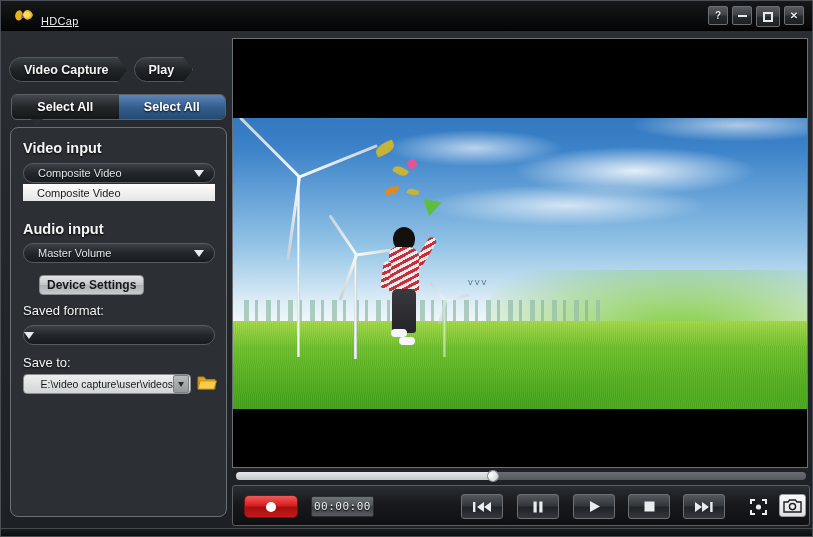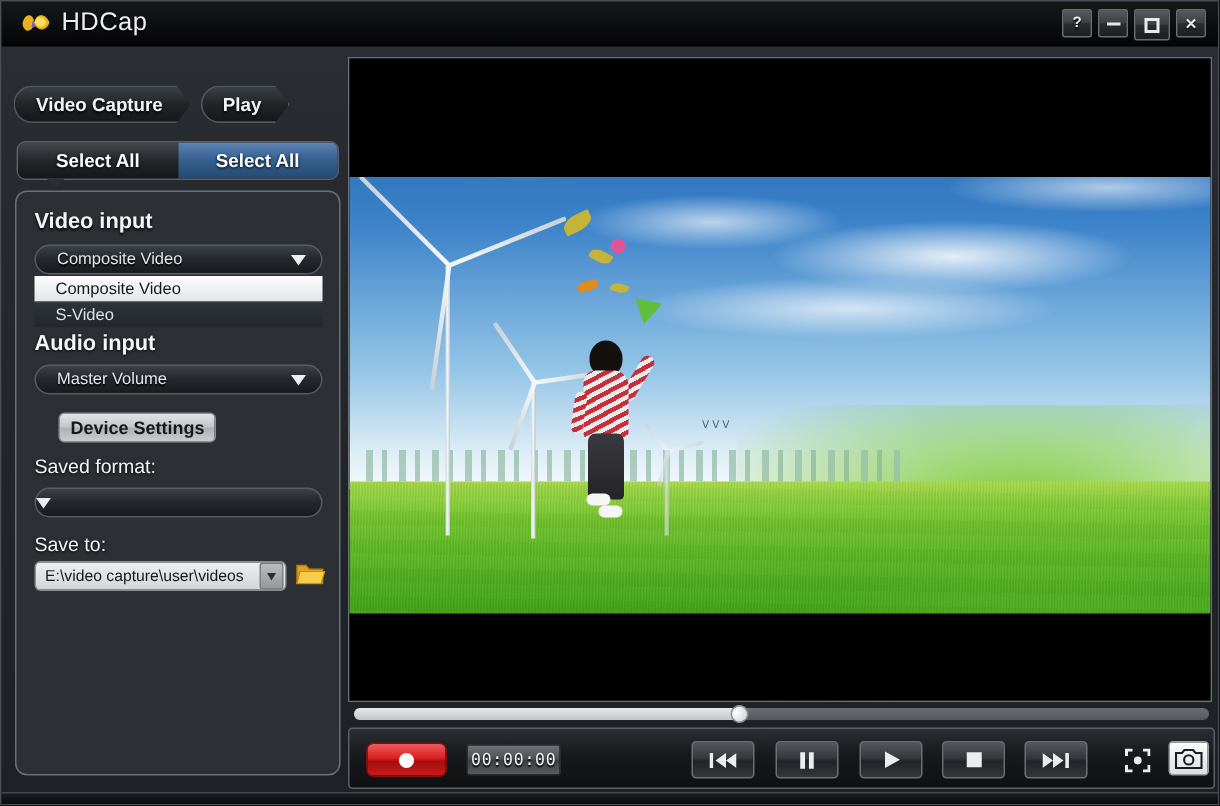--- a/index.html
+++ b/index.html
@@ -20,23 +20,24 @@
   
   .titlebar {
     position: absolute; left: 0; top: 0; width: 813px; height: 30px;
     background: linear-gradient(180deg,#16181a 0%,#0c0d0f 55%,#050506 100%);
     border-bottom: 1px solid #000;
   }
   .logo {
     position: absolute; left: 12px; top: 5px; width: 22px; height: 20px;
   }
   .title-text {
-    position: absolute; left: 40px; top: 4px;
-    font-size: 17px; color: #eceff2; letter-spacing: .3px;
+    position: absolute; left: 40px; top: 14px;
+    font-size: 11px; color: #eceff2; letter-spacing: .3px;
     text-shadow: 0 1px 1px #000;
+    text-decoration: underline;
   }
   .win-btns { position: absolute; right: 10px; top: 5px; display: flex; gap: 4px; }
   .win-btn {
     width: 20px; height: 19px;
     background: linear-gradient(180deg,#585c60 0%,#3c4044 48%,#2a2d30 52%,#1c1f21 100%);
     border: 1px solid #6a6e73; border-radius: 2px;
     display: flex; align-items: center; justify-content: center;
     color: #e8ebee; font-size: 10px; font-weight: bold; cursor: pointer;
     text-shadow: 0 1px 1px #000;
   }
@@ -121,21 +122,21 @@
   .devbtn {
     height: 20px; padding: 0 7px;
     display: inline-flex; align-items: center;
     font-size: 12px; font-weight: bold; color: #16181a;
     background: linear-gradient(180deg,#e3e5e7 0%,#c3c6c9 48%,#adb1b4 52%,#c9ccce 100%);
     border: 1px solid #8b8f92; border-radius: 4px; cursor: pointer;
   }
   .pathbox {
     height: 20px; width: 168px; display: flex; align-items: center;
     background: linear-gradient(180deg,#eceeef 0%,#d3d6d8 100%);
-    border: 1px solid #8b8f92; border-radius: 4px; cursor: pointer;
+    border: 1px solid #8b8f92; border-radius: 4px; cursor: pointer; text-align: right;
   }
   .pathbox .ptext {
     flex: 1; margin-left: 6px; font-size: 10.5px; color: #16181a;
     white-space: nowrap; overflow: hidden;
   }
   .pathbox .pbtn {
     width: 16px; height: 18px; margin-right: 1px;
     background: linear-gradient(180deg,#b9bcbf 0%,#94989b 100%);
     border: 1px solid #7d8083; border-radius: 2px;
     display: flex; align-items: center; justify-content: center;
@@ -344,21 +345,20 @@
 
     <div class="sb-label" style="position:absolute;left:12px;top:12px;">Video input</div>
 
     <div class="combo" style="position:absolute;left:12px;top:35px;">
       <span class="val">Composite Video</span>
       <span class="caret"></span>
     </div>
 
     <div class="dd-list" style="position:absolute;left:12px;top:56px;">
       <div class="dd-item sel">Composite Video</div>
-      <div class="dd-item norm">S-Video</div>
     </div>
 
     <div class="sb-label" style="position:absolute;left:12px;top:93px;">Audio input</div>
 
     <div class="combo" style="position:absolute;left:12px;top:115px;">
       <span class="val">Master Volume</span>
       <span class="caret"></span>
     </div>
 
     <div class="devbtn" style="position:absolute;left:12px;top:147px;margin-left:16px;">Device Settings</div>

